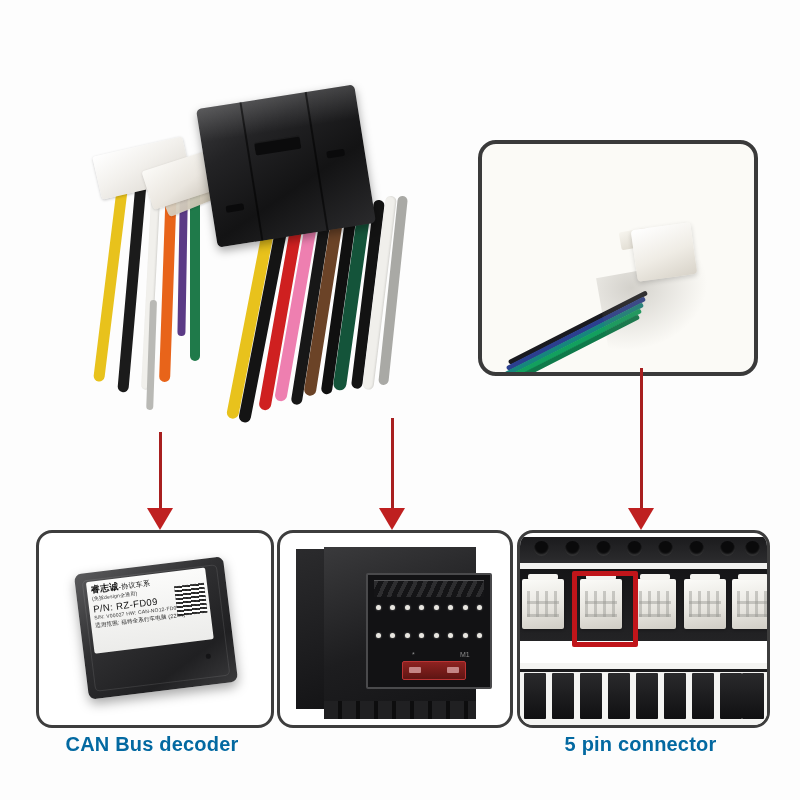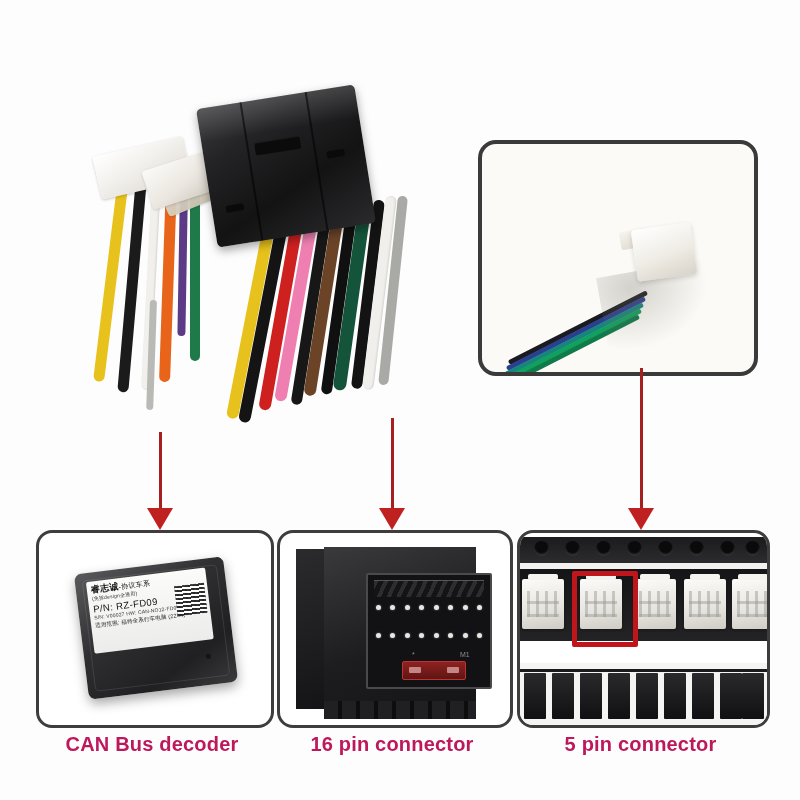--- a/index.html
+++ b/index.html
@@ -97,21 +97,21 @@
   .panel{
     position:absolute;top:530px;height:192px;
     border:3px solid #3d3d3d;border-radius:16px;background:#ffffff;overflow:hidden;
   }
   .p1{left:36px;width:232px;}
   .p2{left:277px;width:230px;}
   .p3{left:517px;width:247px;}
 
   .cap{
     position:absolute;top:727px;height:34px;line-height:34px;
-    text-align:center;font-weight:bold;font-size:20px;color:#be185d;
+    text-align:center;font-weight:bold;font-size:20px;color:#0369a1;
     letter-spacing:.2px;white-space:nowrap;
   }
   .c1{left:36px;width:232px;}
   .c2{left:277px;width:230px;}
   .c3{left:517px;width:247px;}
 
   
   .dec{
     position:absolute;left:42px;top:32px;width:150px;height:126px;
     background:linear-gradient(150deg,#5a5a5c 0%,#2f2f31 40%,#202022 75%,#3a3a3c 100%);
@@ -332,21 +332,20 @@
           <div class="p2mark m2">M1</div>
           <div class="p2fuse">
             <div class="fs f1"></div>
             <div class="fs f2"></div>
           </div>
         </div>
       </div>
       <div class="p2bot"></div>
     </div>
   </div>
-  <div class="cap c2">16 pin connector</div>
 
   <div class="panel p3">
     <div class="p3top">
       <div class="hole" style="left:14px;"></div>
       <div class="hole" style="left:45px;"></div>
       <div class="hole" style="left:76px;"></div>
       <div class="hole" style="left:107px;"></div>
       <div class="hole" style="left:138px;"></div>
       <div class="hole" style="left:169px;"></div>
       <div class="hole" style="left:200px;"></div>

